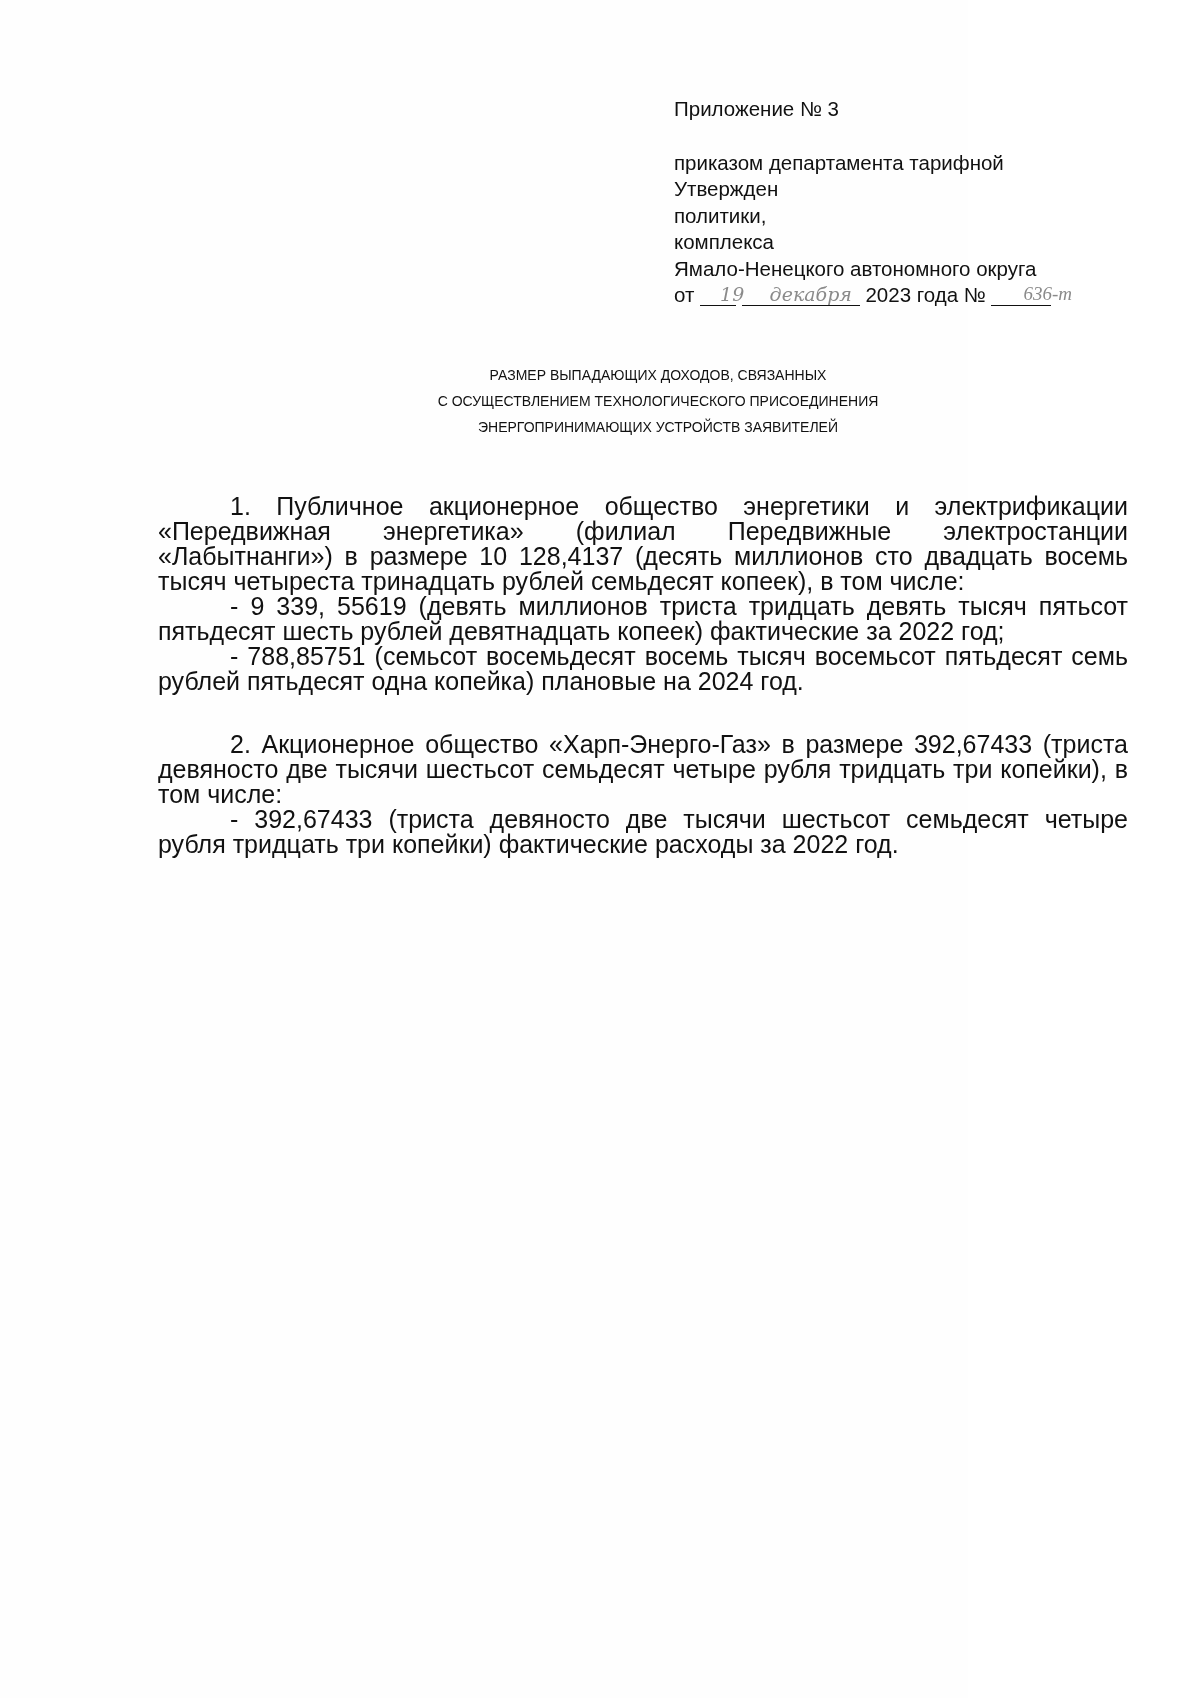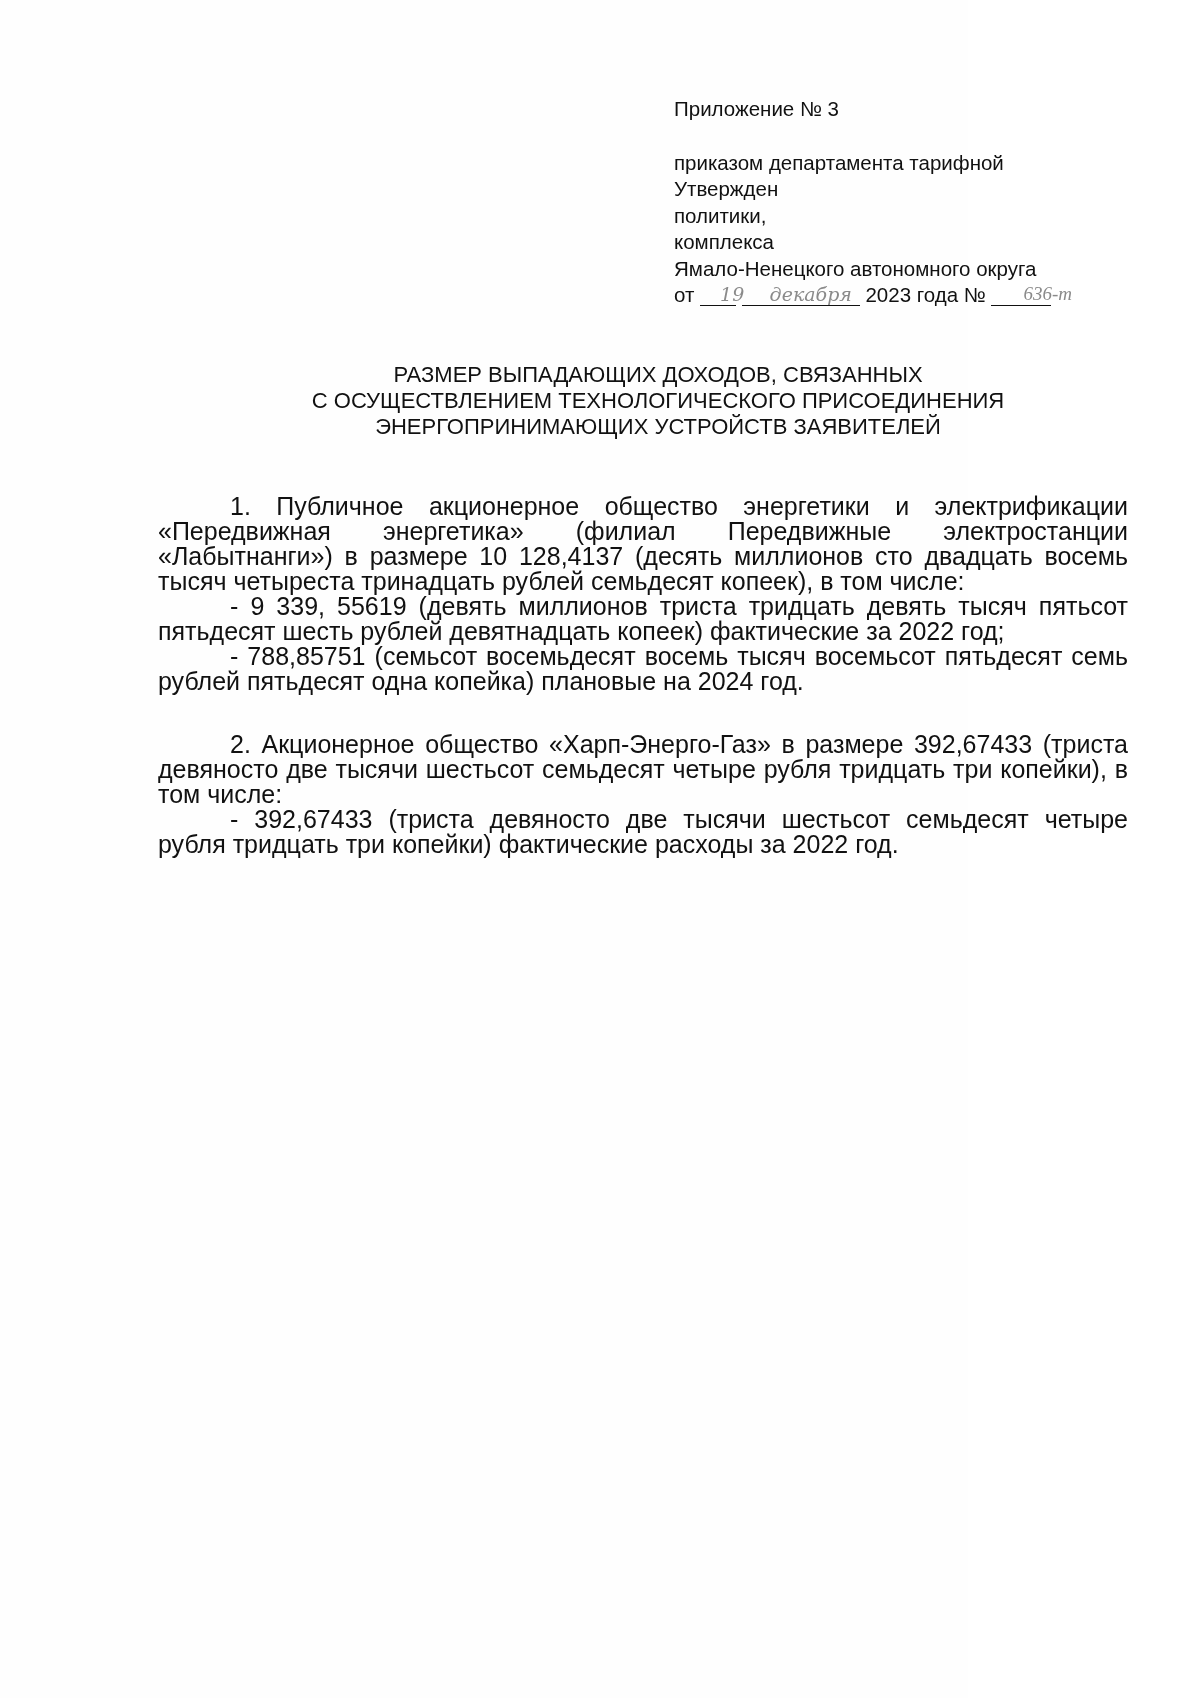--- a/index.html
+++ b/index.html
@@ -21,21 +21,21 @@
     height: 22px; vertical-align: -4px;
   }
   .hand {
     position: absolute; left: 0; right: 0; bottom: 1px; text-align: center;
     font-family: "DejaVu Serif", serif; font-style: italic; color: #8a8a8a;
     font-size: 19px; line-height: 20px; white-space: nowrap; margin-left: 20px;
   }
 
   .title {
     position: absolute; left: 173px; top: 362px; width: 970px;
-    text-align: center; font-size: 22px; line-height: 26.2px; text-transform: uppercase;
+    text-align: center; font-size: 14px; line-height: 26.2px; text-transform: uppercase;
   }
 
   .body {
     position: absolute; left: 158px; width: 970px;
     font-size: 25px; line-height: 25px; text-align: justify;
   }
   .body p { margin: 0; text-indent: 72px; }
   .p1 { top: 494px; }
   .p2 { top: 732px; }
 </style>

